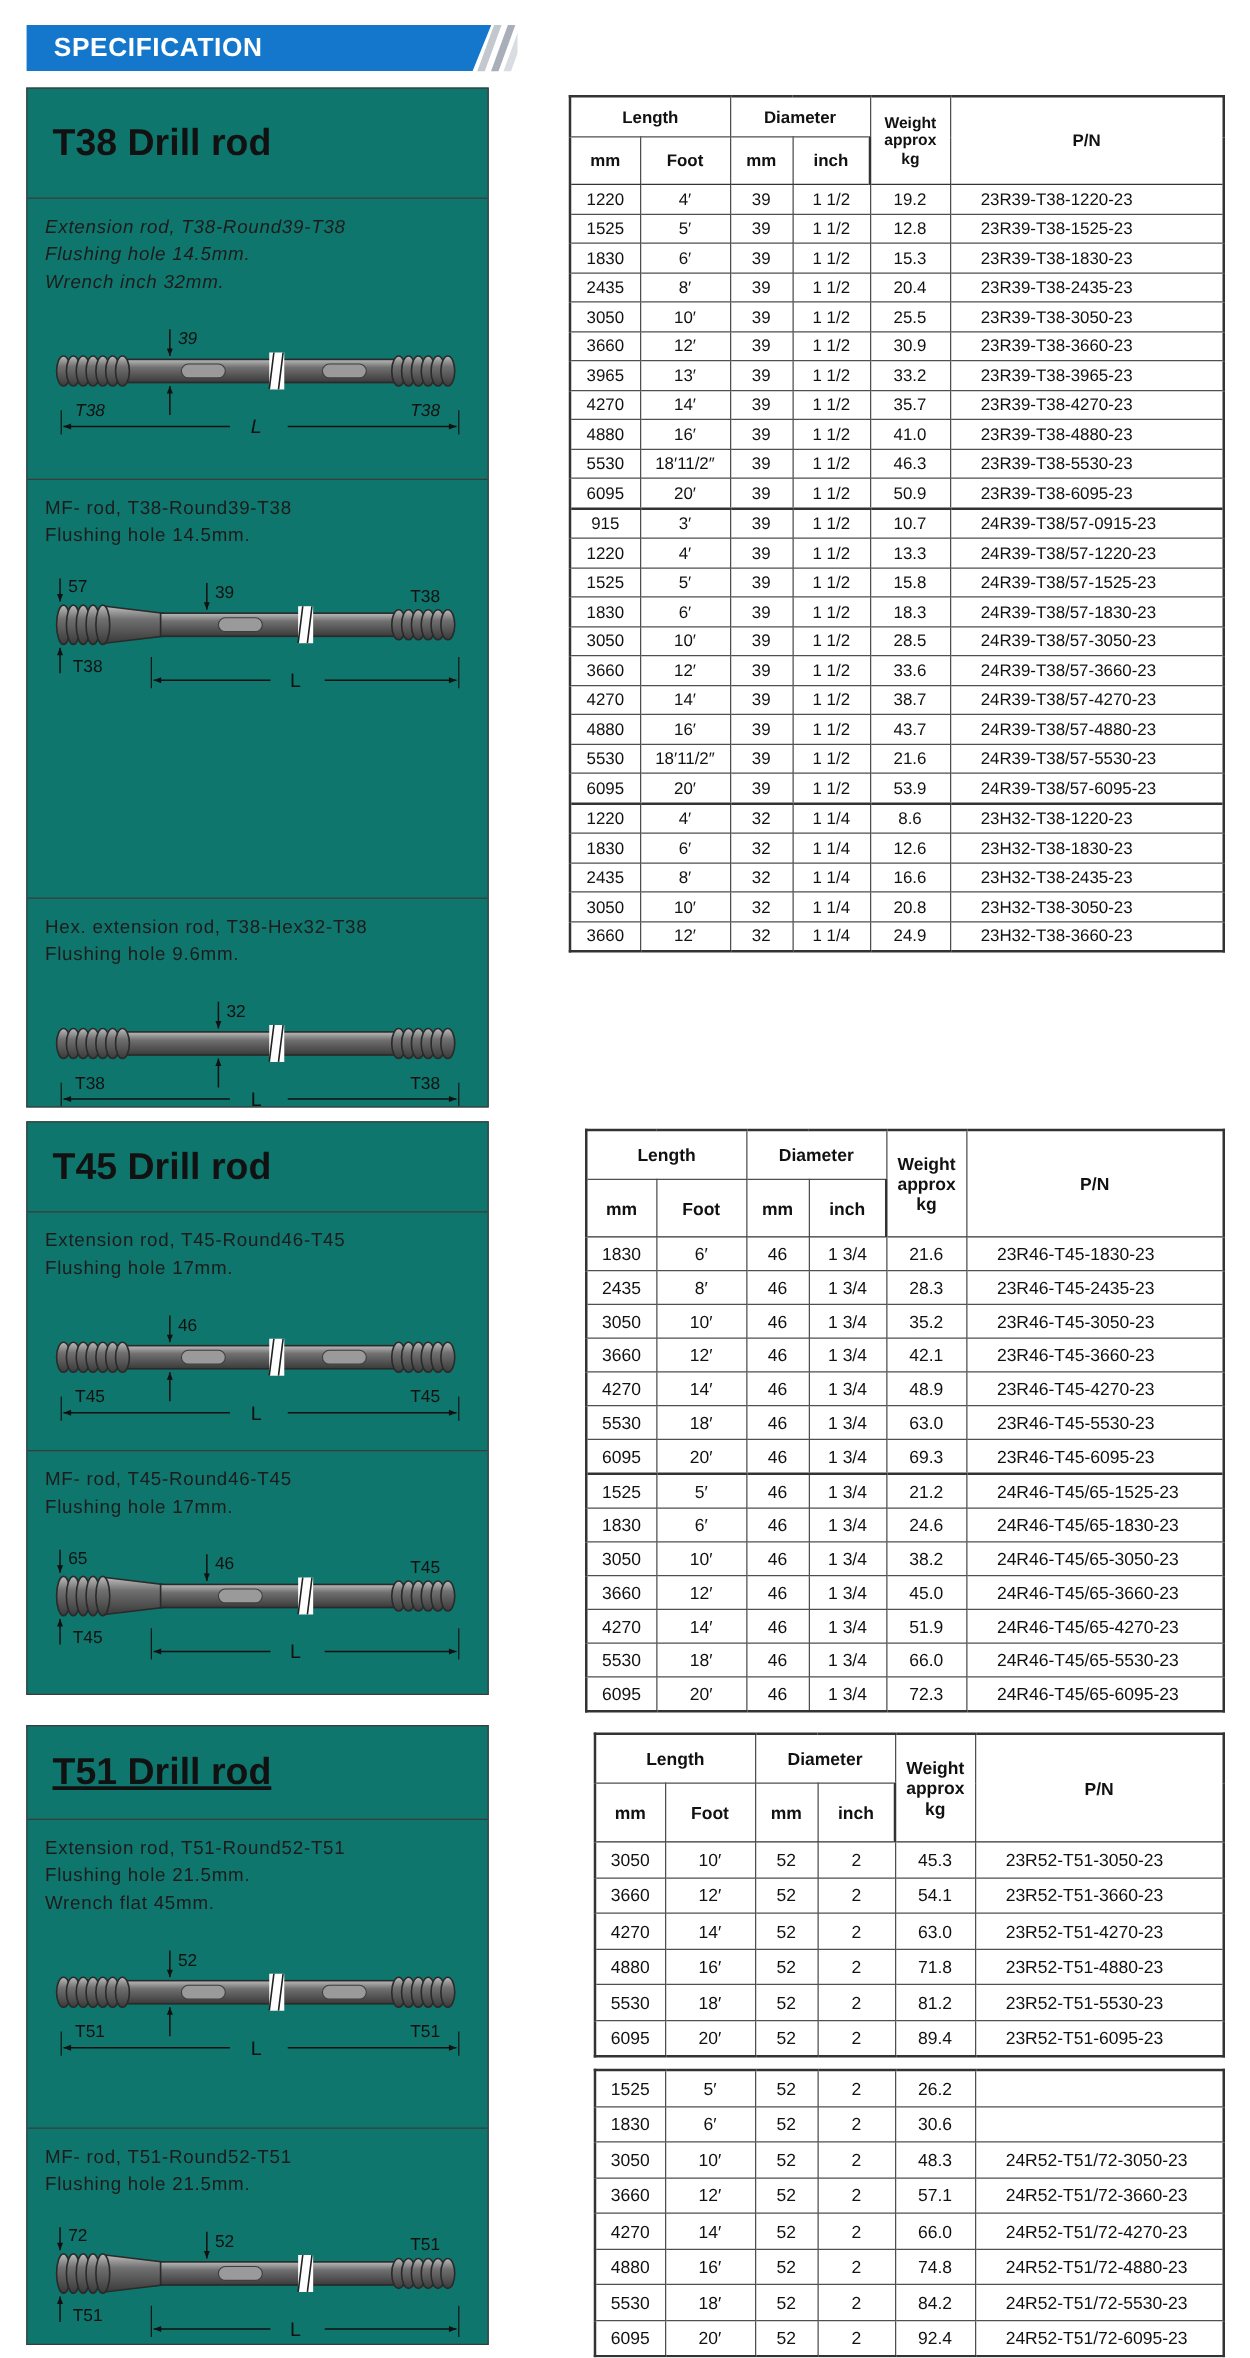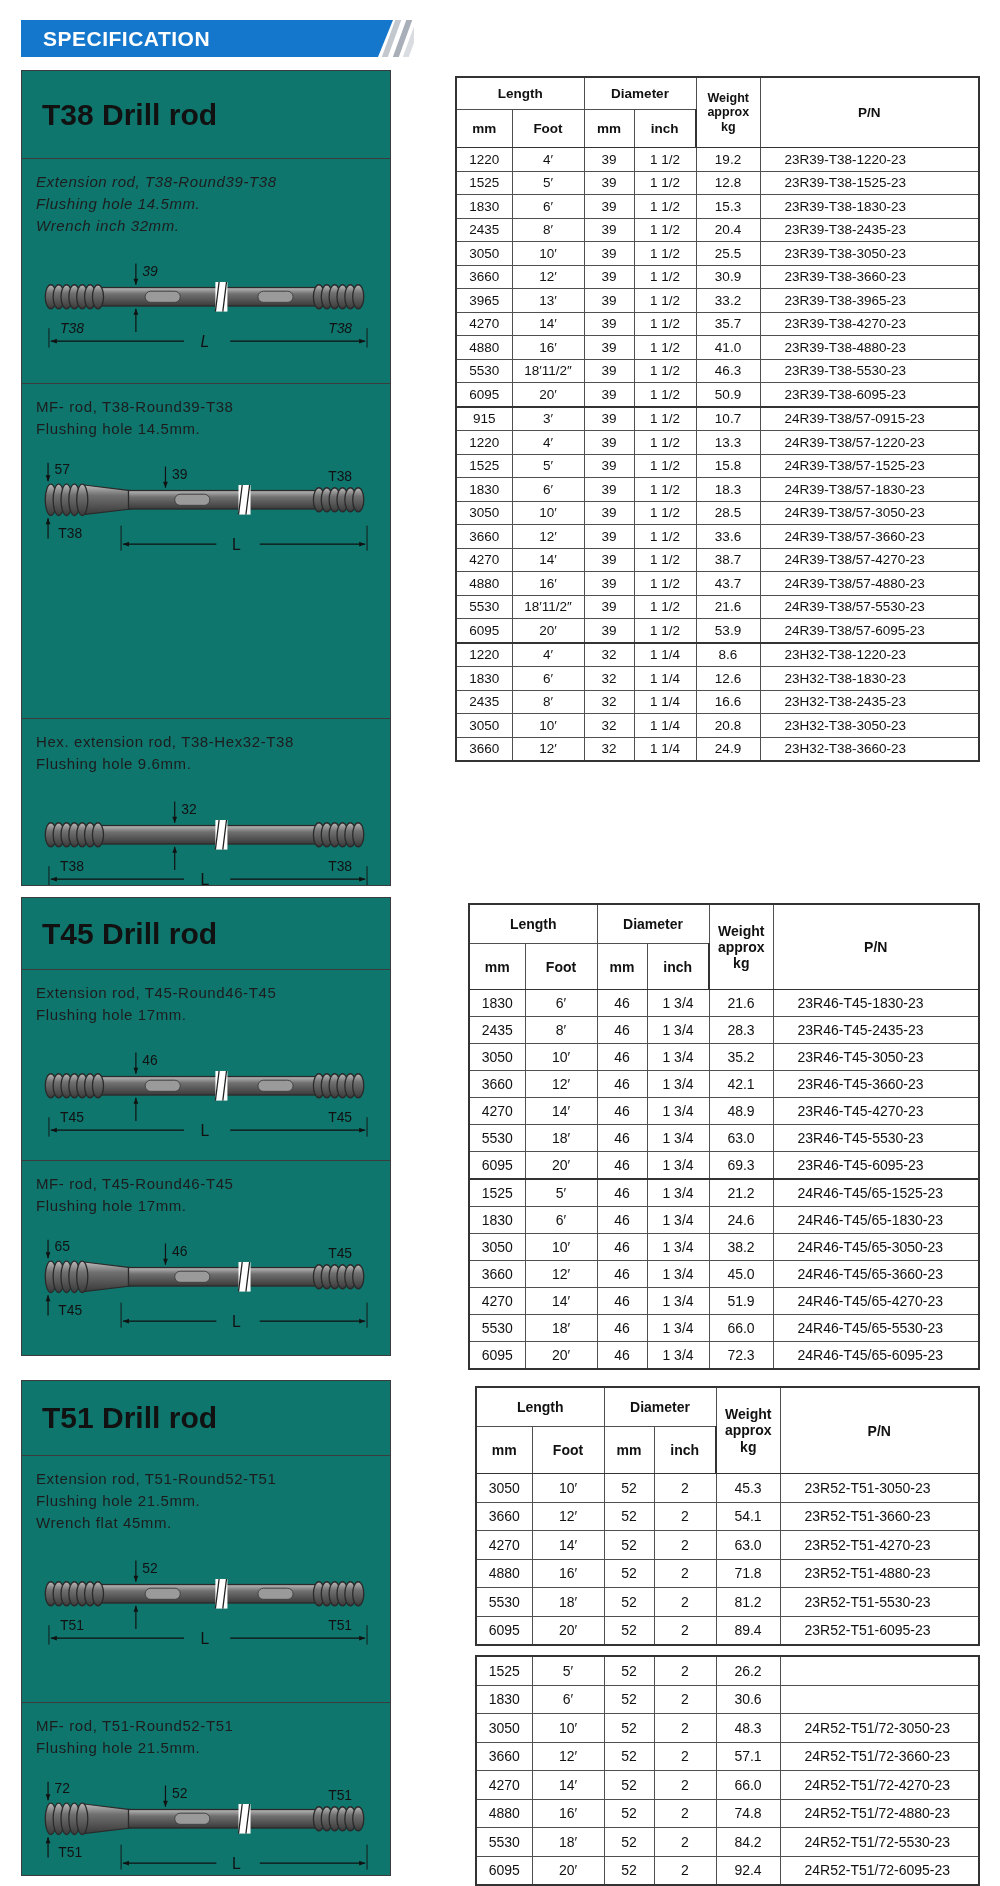--- a/index.html
+++ b/index.html
@@ -20,21 +20,21 @@
   
   .panel{position:absolute;left:21px;width:959px;}
   #p1{top:70px;height:816px;}
   #p2{top:897px;height:459px;}
   #p3{top:1380px;height:496px;}
 
   .info{position:absolute;left:0;top:0;bottom:0;width:370px;border:1.5px solid #3c3c3c;
         box-sizing:border-box;display:flex;flex-direction:column;background:#0f766e;}
   .info .title{border-bottom:1.5px solid #3c3c3c;display:flex;align-items:center;
         padding-left:20px;font-size:30px;font-weight:bold;box-sizing:border-box;flex:0 0 auto;}
-  #p1 .title{height:88px;} #p2 .title{height:72px;} #p3 .title{height:75px;}
+  #p1 .title{height:88px;} #p2 .title{height:72px;} #p3 .title{height:75px;text-decoration:underline;}
   .sub{border-bottom:1.5px solid #3c3c3c;box-sizing:border-box;
        padding:12px 6px 2px 14px;overflow:hidden;}
   .sub:last-child{border-bottom:none;flex:1 1 auto;}
   #p1 .sub.h1{height:232px;font-style:italic;} #p1 .sub.h2{height:345px;}
   #p2 .sub.h1{height:191px;}
   #p3 .sub.h1{height:247px;}
   .desc{font-size:15px;letter-spacing:.6px;line-height:22px;color:#1c1c1c;}
   .diagram{margin-top:8px;}
   .diagram svg{display:block;width:344px;height:auto;}
   .dim{font-size:15px;fill:#111;}

